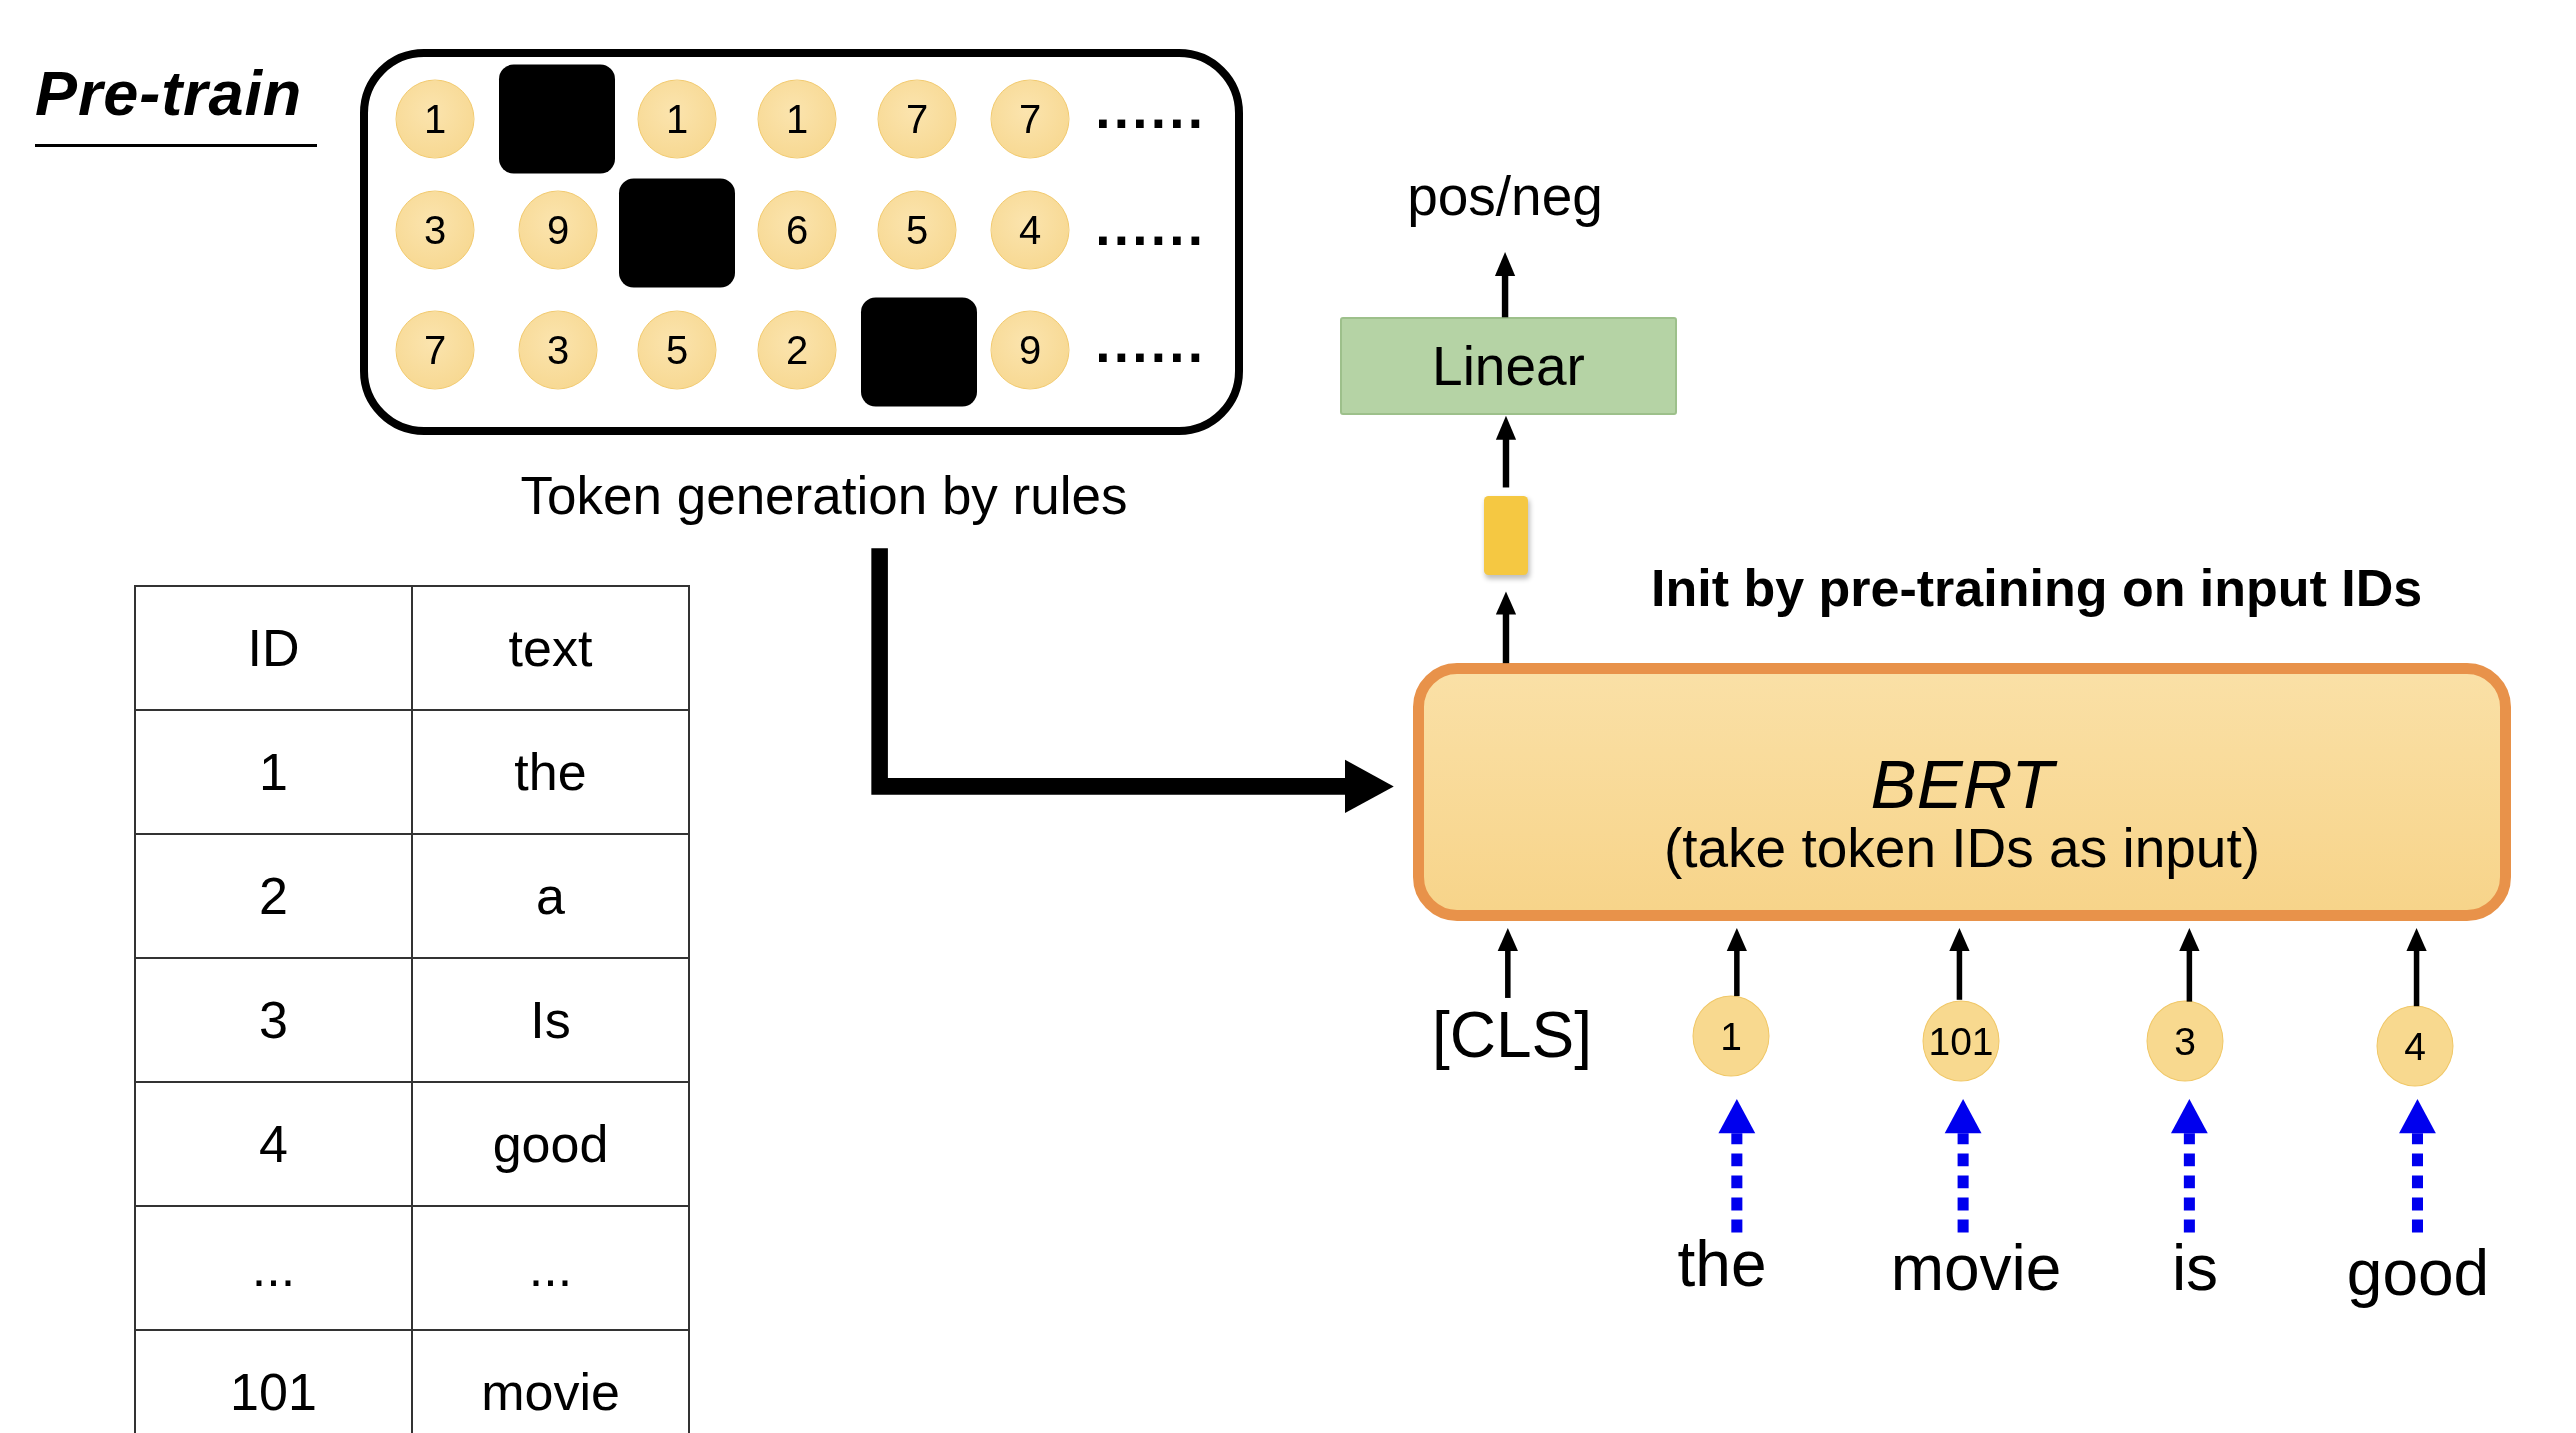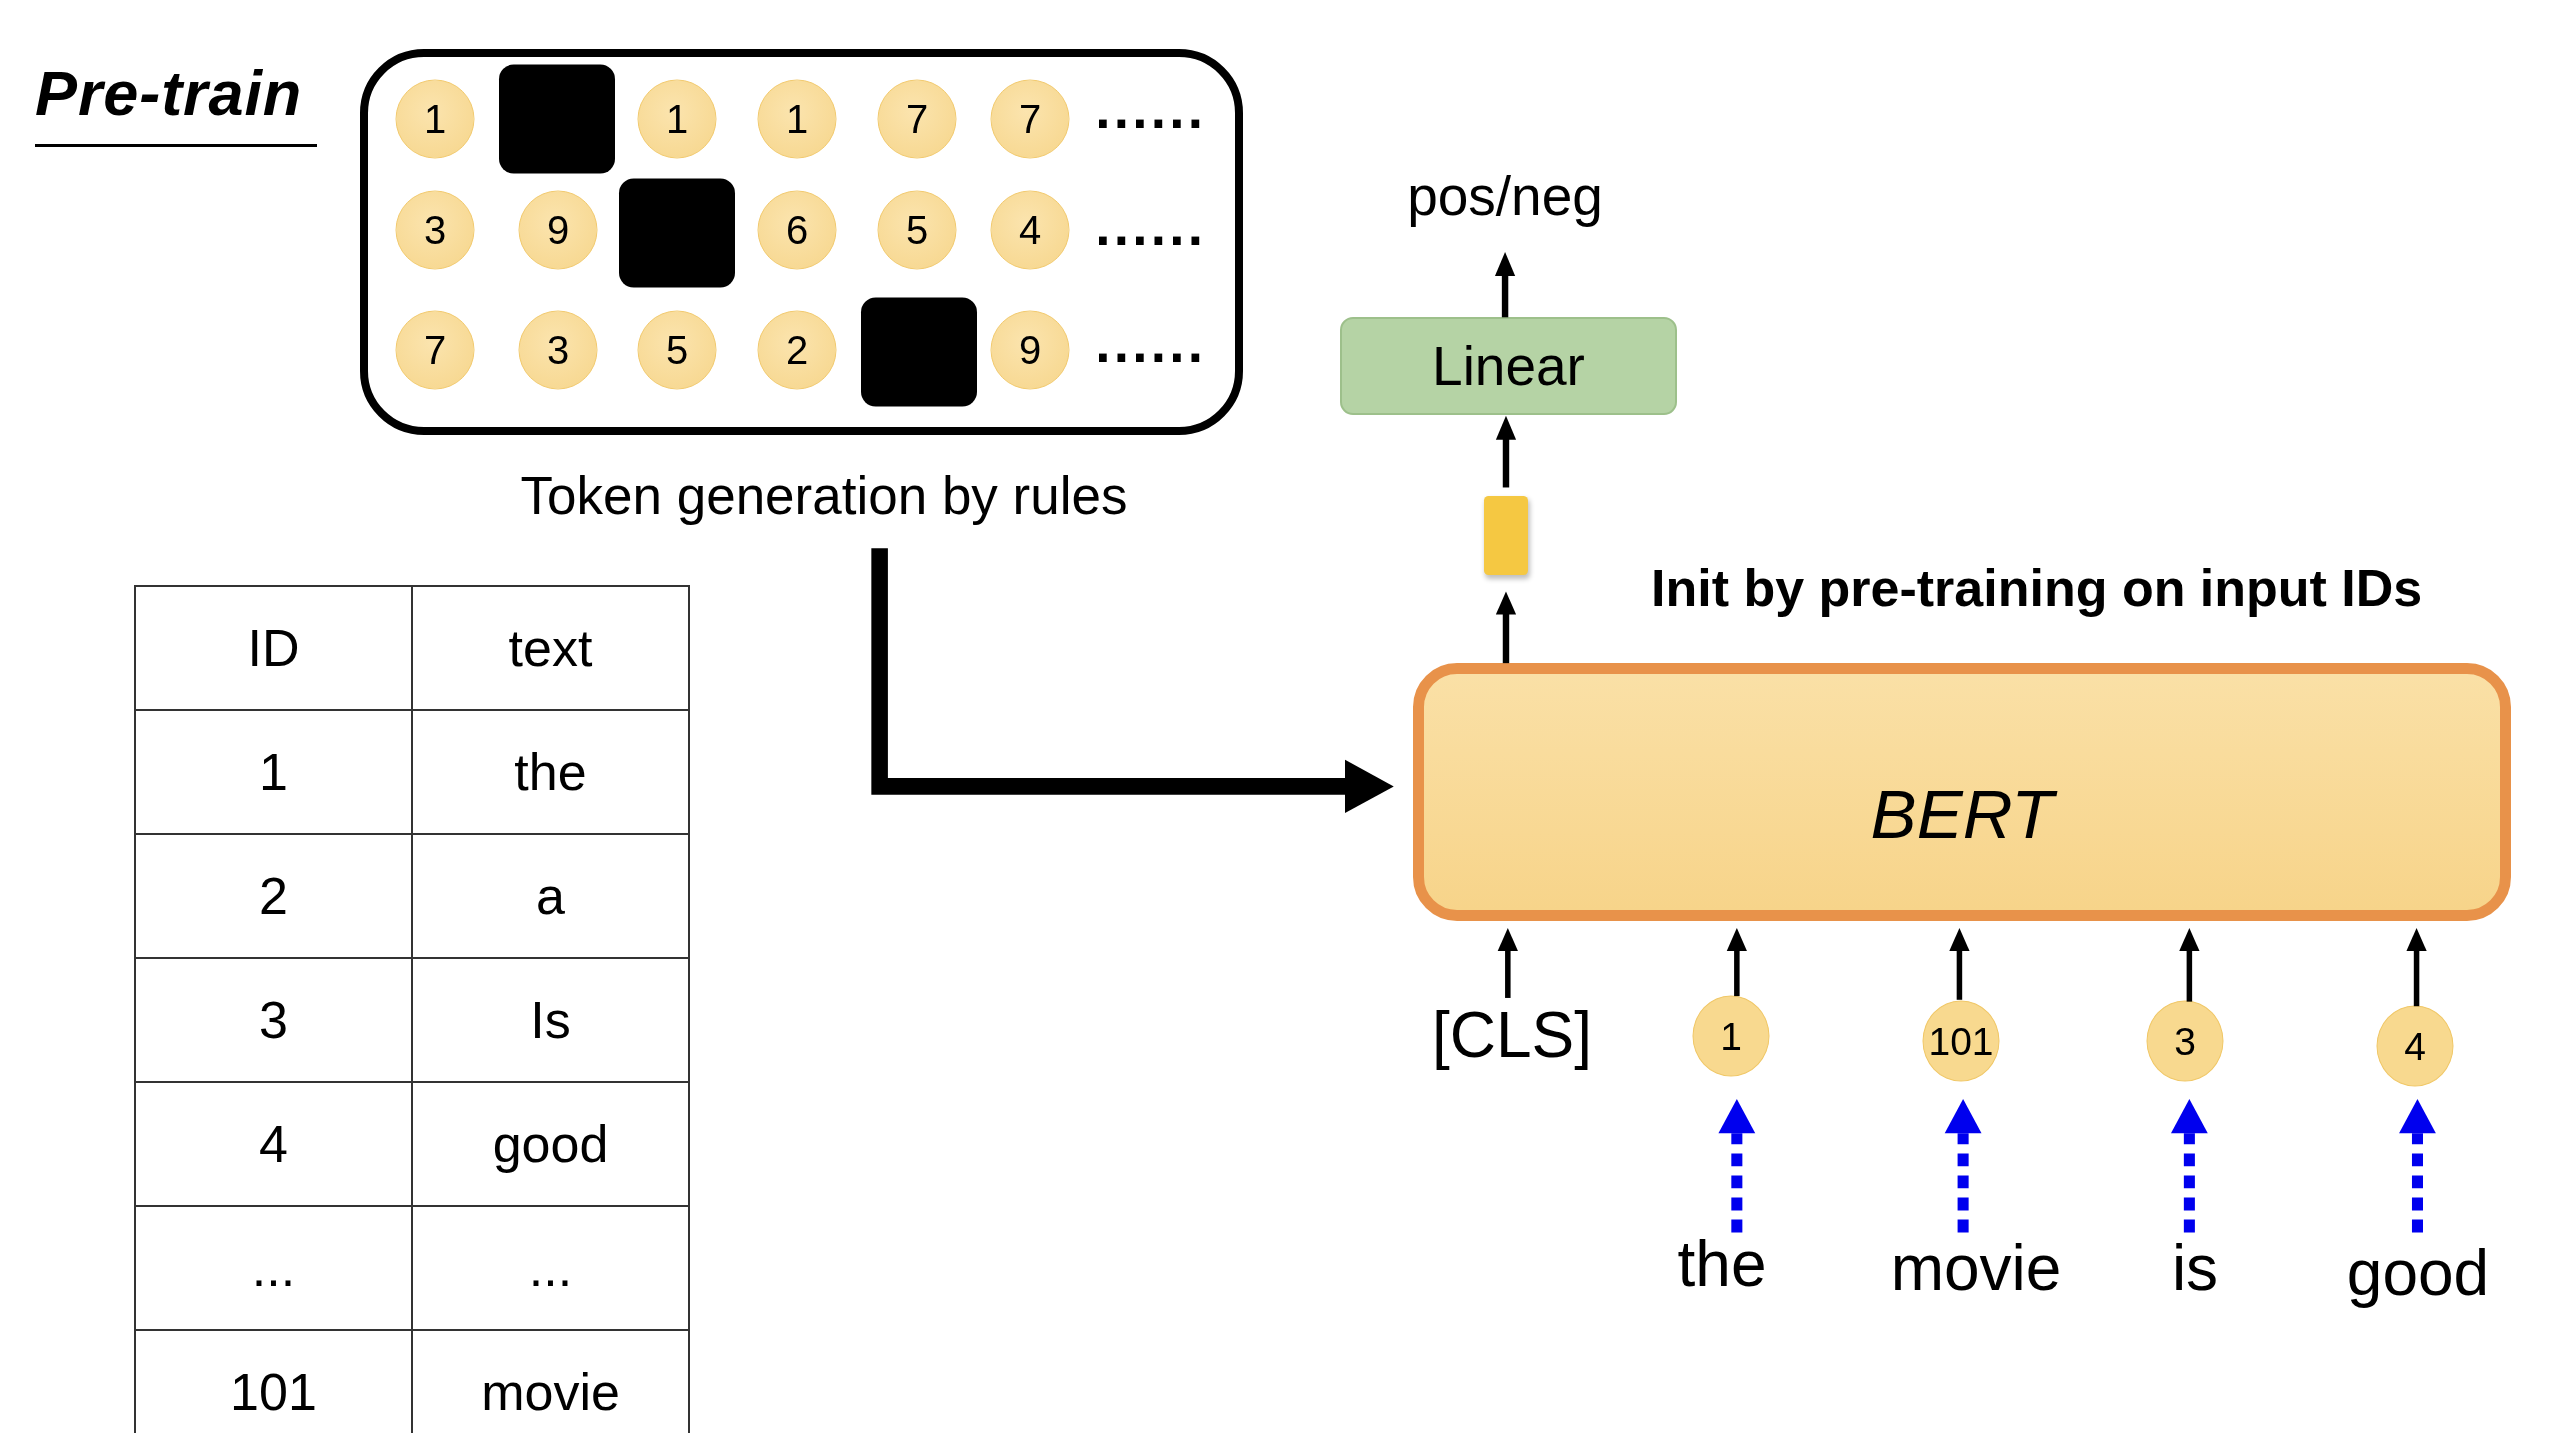--- a/index.html
+++ b/index.html
@@ -19,21 +19,21 @@
   .caption { font-size: 53px; transform: translateX(-50%); white-space: nowrap; font-family: "Liberation Sans", sans-serif; }
   table.vocab { left: 134px; top: 585px; border-collapse: collapse; font-size: 52px;
                 font-family: "Liberation Sans", sans-serif; }
   table.vocab td { border: 2.8px solid #333; width: 247px; height: 94px; text-align: center; padding: 14px; }
   .bert-box { left: 1413px; top: 663px; width: 1098px; height: 258px; border: 11px solid #e8924a;
               border-radius: 44px; box-sizing: border-box; background: linear-gradient(#fae0a6, #f7d48a);
               display: flex; flex-direction: column; align-items: center; justify-content: center; padding-top: 46px; }
   .bert-title { font-size: 69px; line-height: 66px; font-family: "Liberation Sans", sans-serif; font-style: italic; }
   .bert-sub { font-size: 55px; line-height: 61px; font-family: "Liberation Sans", sans-serif; }
   .linear-box { left: 1340px; top: 317px; width: 337px; height: 98px; background: #b5d3a5;
-                border: 2.8px solid #9dc08b; border-radius: 13px; box-sizing: border-box;
+                border: 2.8px solid #9dc08b; border-radius: 3px; box-sizing: border-box;
                 display: flex; align-items: center; justify-content: center; font-size: 55px;
                 font-family: "Liberation Sans", sans-serif; }
   .out-label { font-size: 55px; transform: translateX(-50%); font-family: "Liberation Sans", sans-serif; }
   .feature { left: 1484px; top: 496px; width: 44px; height: 79px; background: #f5c842; border-radius: 4.6px;
              box-shadow: 1.8px 3.7px 5.5px rgba(0,0,0,0.25); }
   .init-label { left: 1651px; top: 558px; font-size: 52px; font-weight: bold; white-space: nowrap;
                 font-family: "Liberation Sans", sans-serif; }
   .cls { font-size: 64px; transform: translate(-50%, -50%); font-family: "Liberation Sans", sans-serif; text-align: center; }
   .in-tok { width: 77px; height: 81px; border-radius: 50%; background: #f8d98f; border: 1.8px solid #f0c766;
             box-sizing: border-box; display: flex; align-items: center; justify-content: center;
@@ -112,20 +112,21 @@
 </tbody>
   </table>
 
 <div class="abs out-label" style="left:1505px;top:164px">pos/neg</div>
 <div class="abs linear-box">Linear</div>
 <div class="abs feature"></div>
 <div class="abs init-label">Init by pre-training on input IDs</div>
 
 <div class="abs bert-box">
   <div class="bert-title">BERT</div>
+  <div class="bert-sub">(take token IDs as input)</div>
 </div>
 
 <div class="abs cls" style="left:1512px;top:1035px">[CLS]</div>
 
 <div class="abs in-tok" style="left:1731px;top:1036px">1</div>
 <div class="abs in-tok" style="left:1961px;top:1041px">101</div>
 <div class="abs in-tok" style="left:2185px;top:1041px">3</div>
 <div class="abs in-tok" style="left:2415px;top:1046px">4</div>
 
 <div class="abs word" style="left:1722px;top:1264px">the</div>

